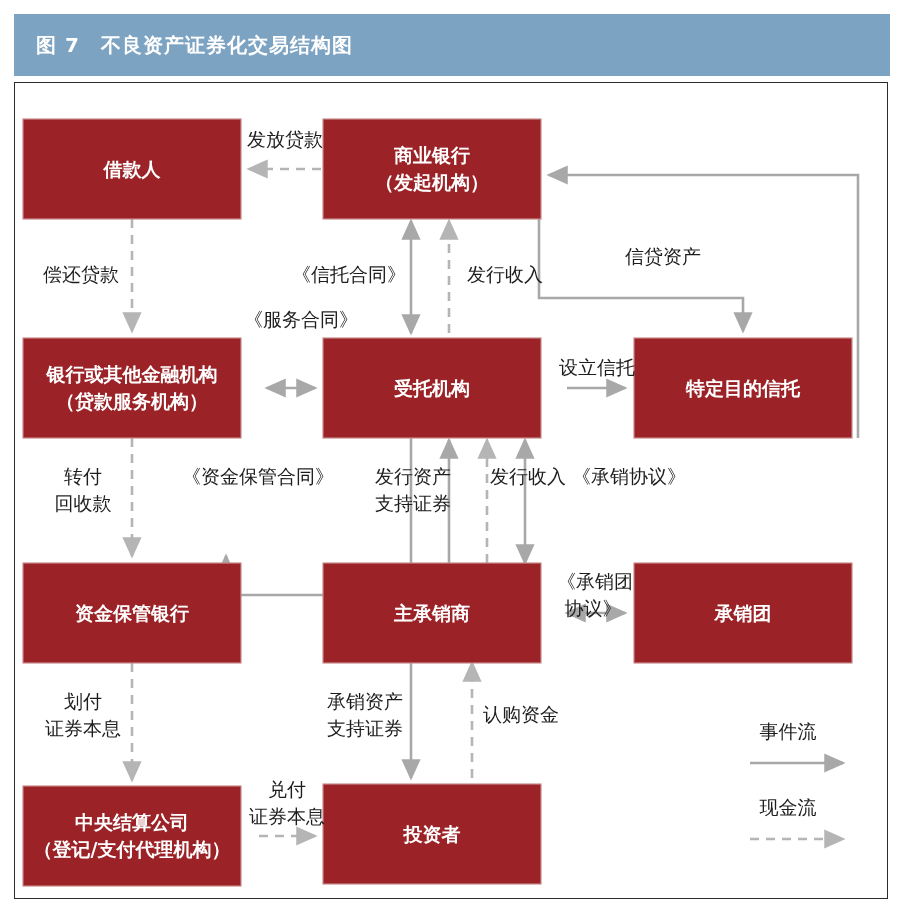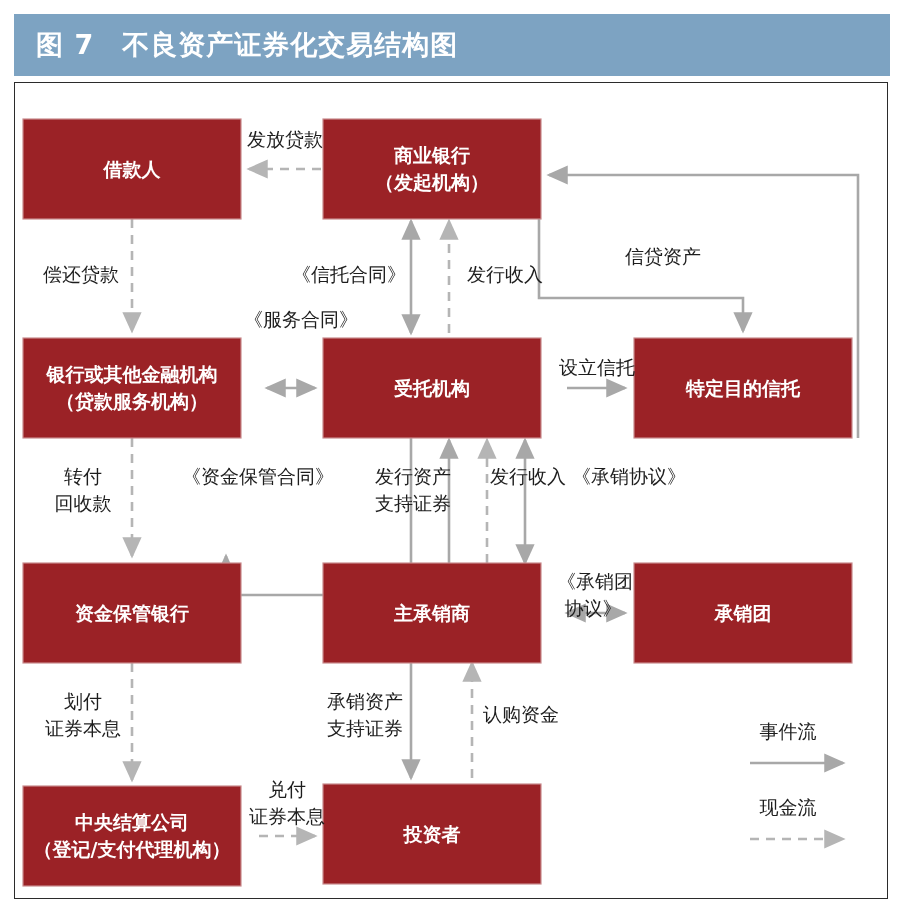--- a/index.html
+++ b/index.html
@@ -13,21 +13,21 @@
   
   #header-bar{
     position:absolute;
     left:14px;top:14px;
     width:876px;height:62px;
     background:#7da3c2;
     display:flex;align-items:center;
   }
   #header-title{
     color:#ffffff;
-    font-size:27px;
+    font-size:20px;
     font-weight:bold;
     letter-spacing:1px;
     padding-left:22px;
     white-space:pre;
     font-family:"DejaVu Sans","Liberation Sans",sans-serif;
   }
   
   #diagram-frame{
     position:absolute;
     left:14px;top:82px;

